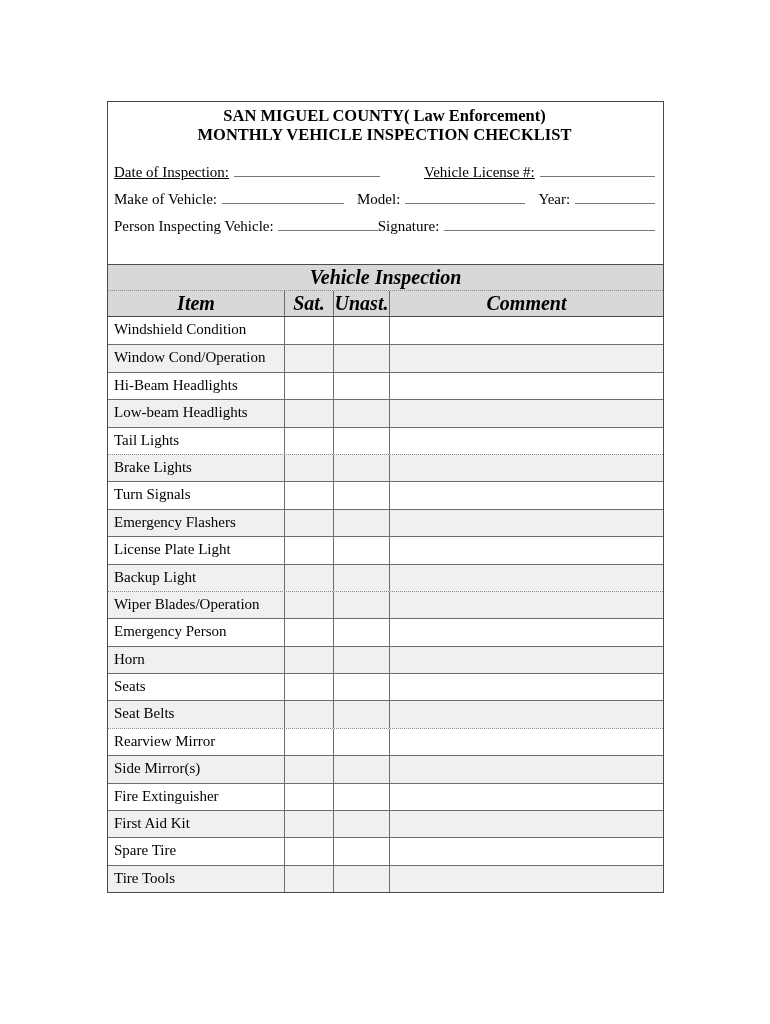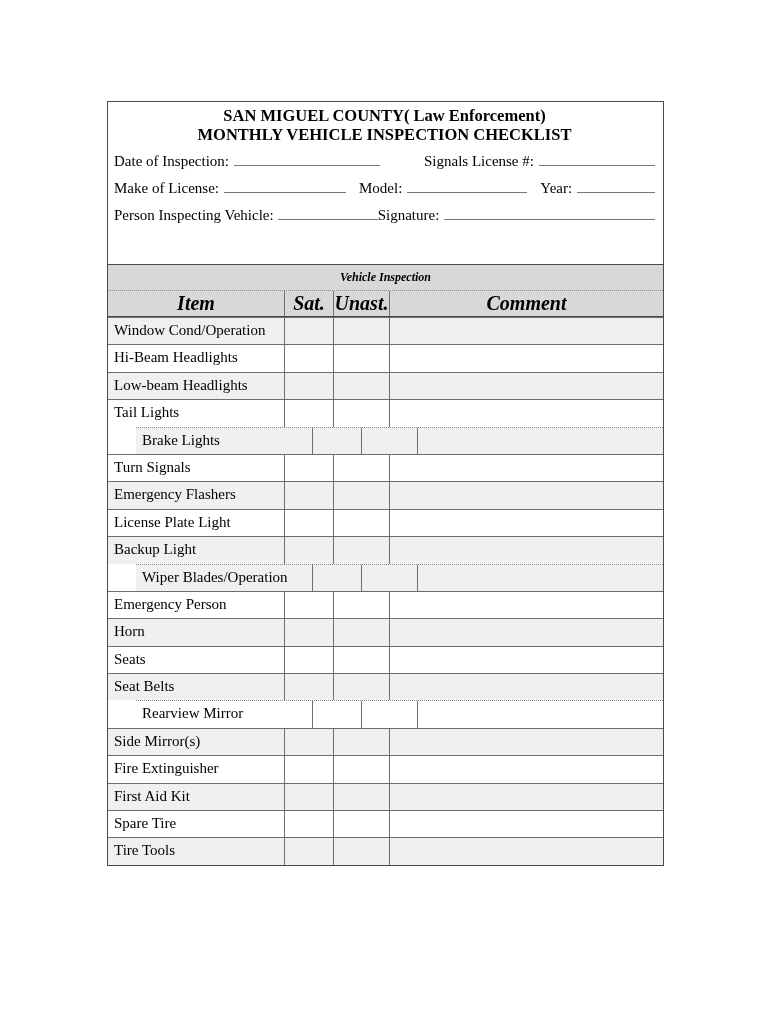--- a/index.html
+++ b/index.html
@@ -39,41 +39,41 @@
     line-height:18.5px;
     padding-top:1px;
   }
   .form-line{
     display:flex;
     align-items:baseline;
     height:27px;
     line-height:27px;
     font-size:15px;
   }
-  .form-line.first{margin-top:4px;}
+  .form-line.first{margin-top:15px;text-decoration:underline;}
   .blank{
     display:inline-block;
     height:3px;
     border-bottom:1.4px solid var(--underline);
     margin-left:5px;
   }
   .blank.fill{flex:1;}
   .gap44{margin-left:44px;}
   .gap13{margin-left:13px;text-align:right;}
   
   .band{
     height:27px;
     line-height:25px;
     background:var(--band);
     border-top:1px solid var(--outer);
     border-bottom:1px dotted var(--dotted);
     text-align:center;
     font-weight:bold;
     font-style:italic;
-    font-size:12px;
+    font-size:20px;
   }
   .hdr-row{
     display:flex;
     height:26px;
     background:var(--band);
     border-bottom:1px solid var(--outer);
     font-weight:bold;
     font-style:italic;
     font-size:20px;
   }
@@ -82,21 +82,21 @@
     line-height:25px;
   }
   .row{
     display:flex;
     height:27.4px;
     border-top:1px solid var(--grid);
     background:#fff;
   }
   .row.first{border-top:none;}
   .row.alt{background:var(--alt);}
-  .row.dotted{border-top:1px dotted var(--dotted);margin-left:28px;}
+  .row.dotted{border-top:1px dotted var(--dotted);}
   .cell{height:100%;}
   .c-item{width:176px;}
   .c-sat{width:49px;border-left:1px solid var(--grid);}
   .c-unast{width:56px;border-left:1px solid var(--grid);}
   .c-comment{flex:1;border-left:1px solid var(--grid);}
   .row .c-item{
     font-size:15px;
     padding:3px 4px 0 6px;
     line-height:18px;
     white-space:nowrap;
@@ -109,26 +109,26 @@
 
   <div class="form-section">
     <div class="title-block">
       <div>SAN MIGUEL COUNTY( Law Enforcement)</div>
       <div>MONTHLY VEHICLE INSPECTION CHECKLIST</div>
     </div>
 
     <div class="form-line first">
       <span>Date of Inspection:</span>
       <span class="blank" style="width:146px"></span>
-      <span class="gap44">Signals License #:</span>
+      <span class="gap44">Vehicle License #:</span>
       <span class="blank fill"></span>
     </div>
 
     <div class="form-line">
-      <span>Make of License:</span>
+      <span>Make of Vehicle:</span>
       <span class="blank" style="width:122px"></span>
       <span class="gap13">Model:</span>
       <span class="blank" style="width:120px"></span>
       <span class="gap13">Year:</span>
       <span class="blank fill"></span>
     </div>
 
 
     <div class="form-line">
       <span>Person Inspecting Vehicle:</span>
@@ -141,20 +141,26 @@
   <div class="band">Vehicle Inspection</div>
 
   <div class="hdr-row">
     <div class="cell c-item">Item</div>
     <div class="cell c-sat">Sat.</div>
     <div class="cell c-unast">Unast.</div>
     <div class="cell c-comment">Comment</div>
   </div>
 
   <div id="table-body">
+      <div class="row first">
+        <div class="cell c-item">Windshield Condition</div>
+        <div class="cell c-sat"></div>
+        <div class="cell c-unast"></div>
+        <div class="cell c-comment"></div>
+      </div>
       <div class="row alt">
         <div class="cell c-item">Window Cond/Operation</div>
         <div class="cell c-sat"></div>
         <div class="cell c-unast"></div>
         <div class="cell c-comment"></div>
       </div>
       <div class="row">
         <div class="cell c-item">Hi-Beam Headlights</div>
         <div class="cell c-sat"></div>
         <div class="cell c-unast"></div>

